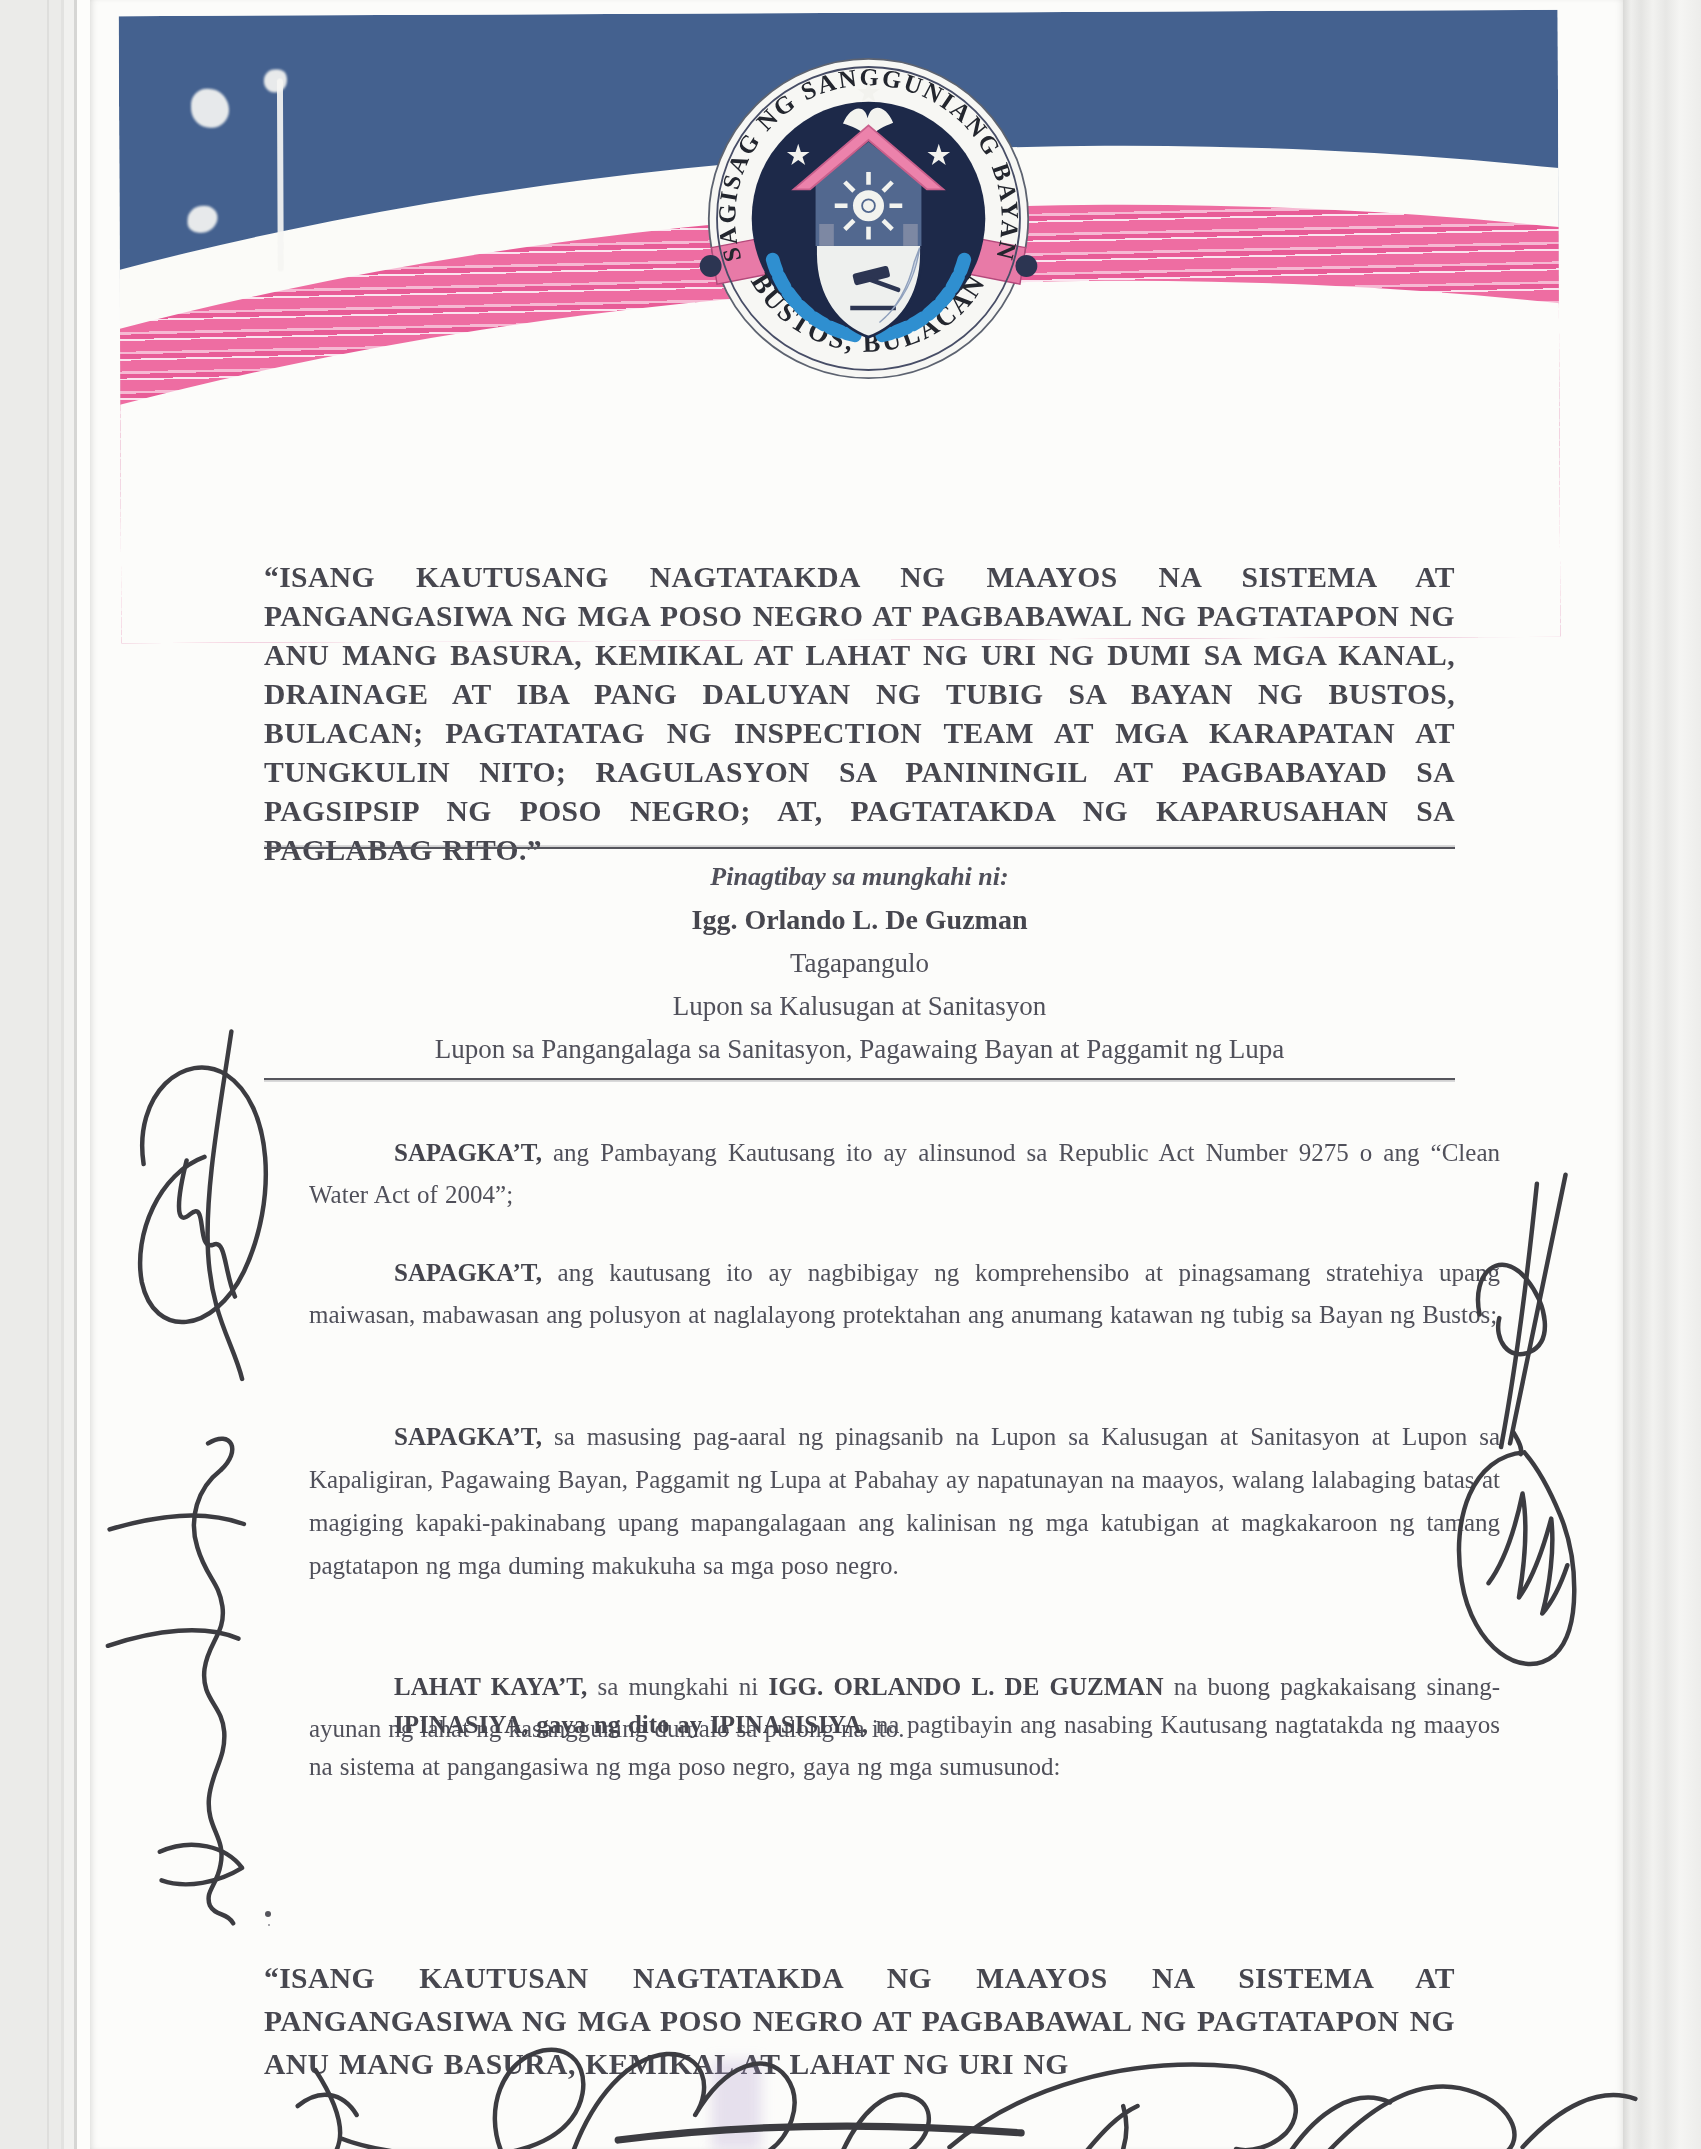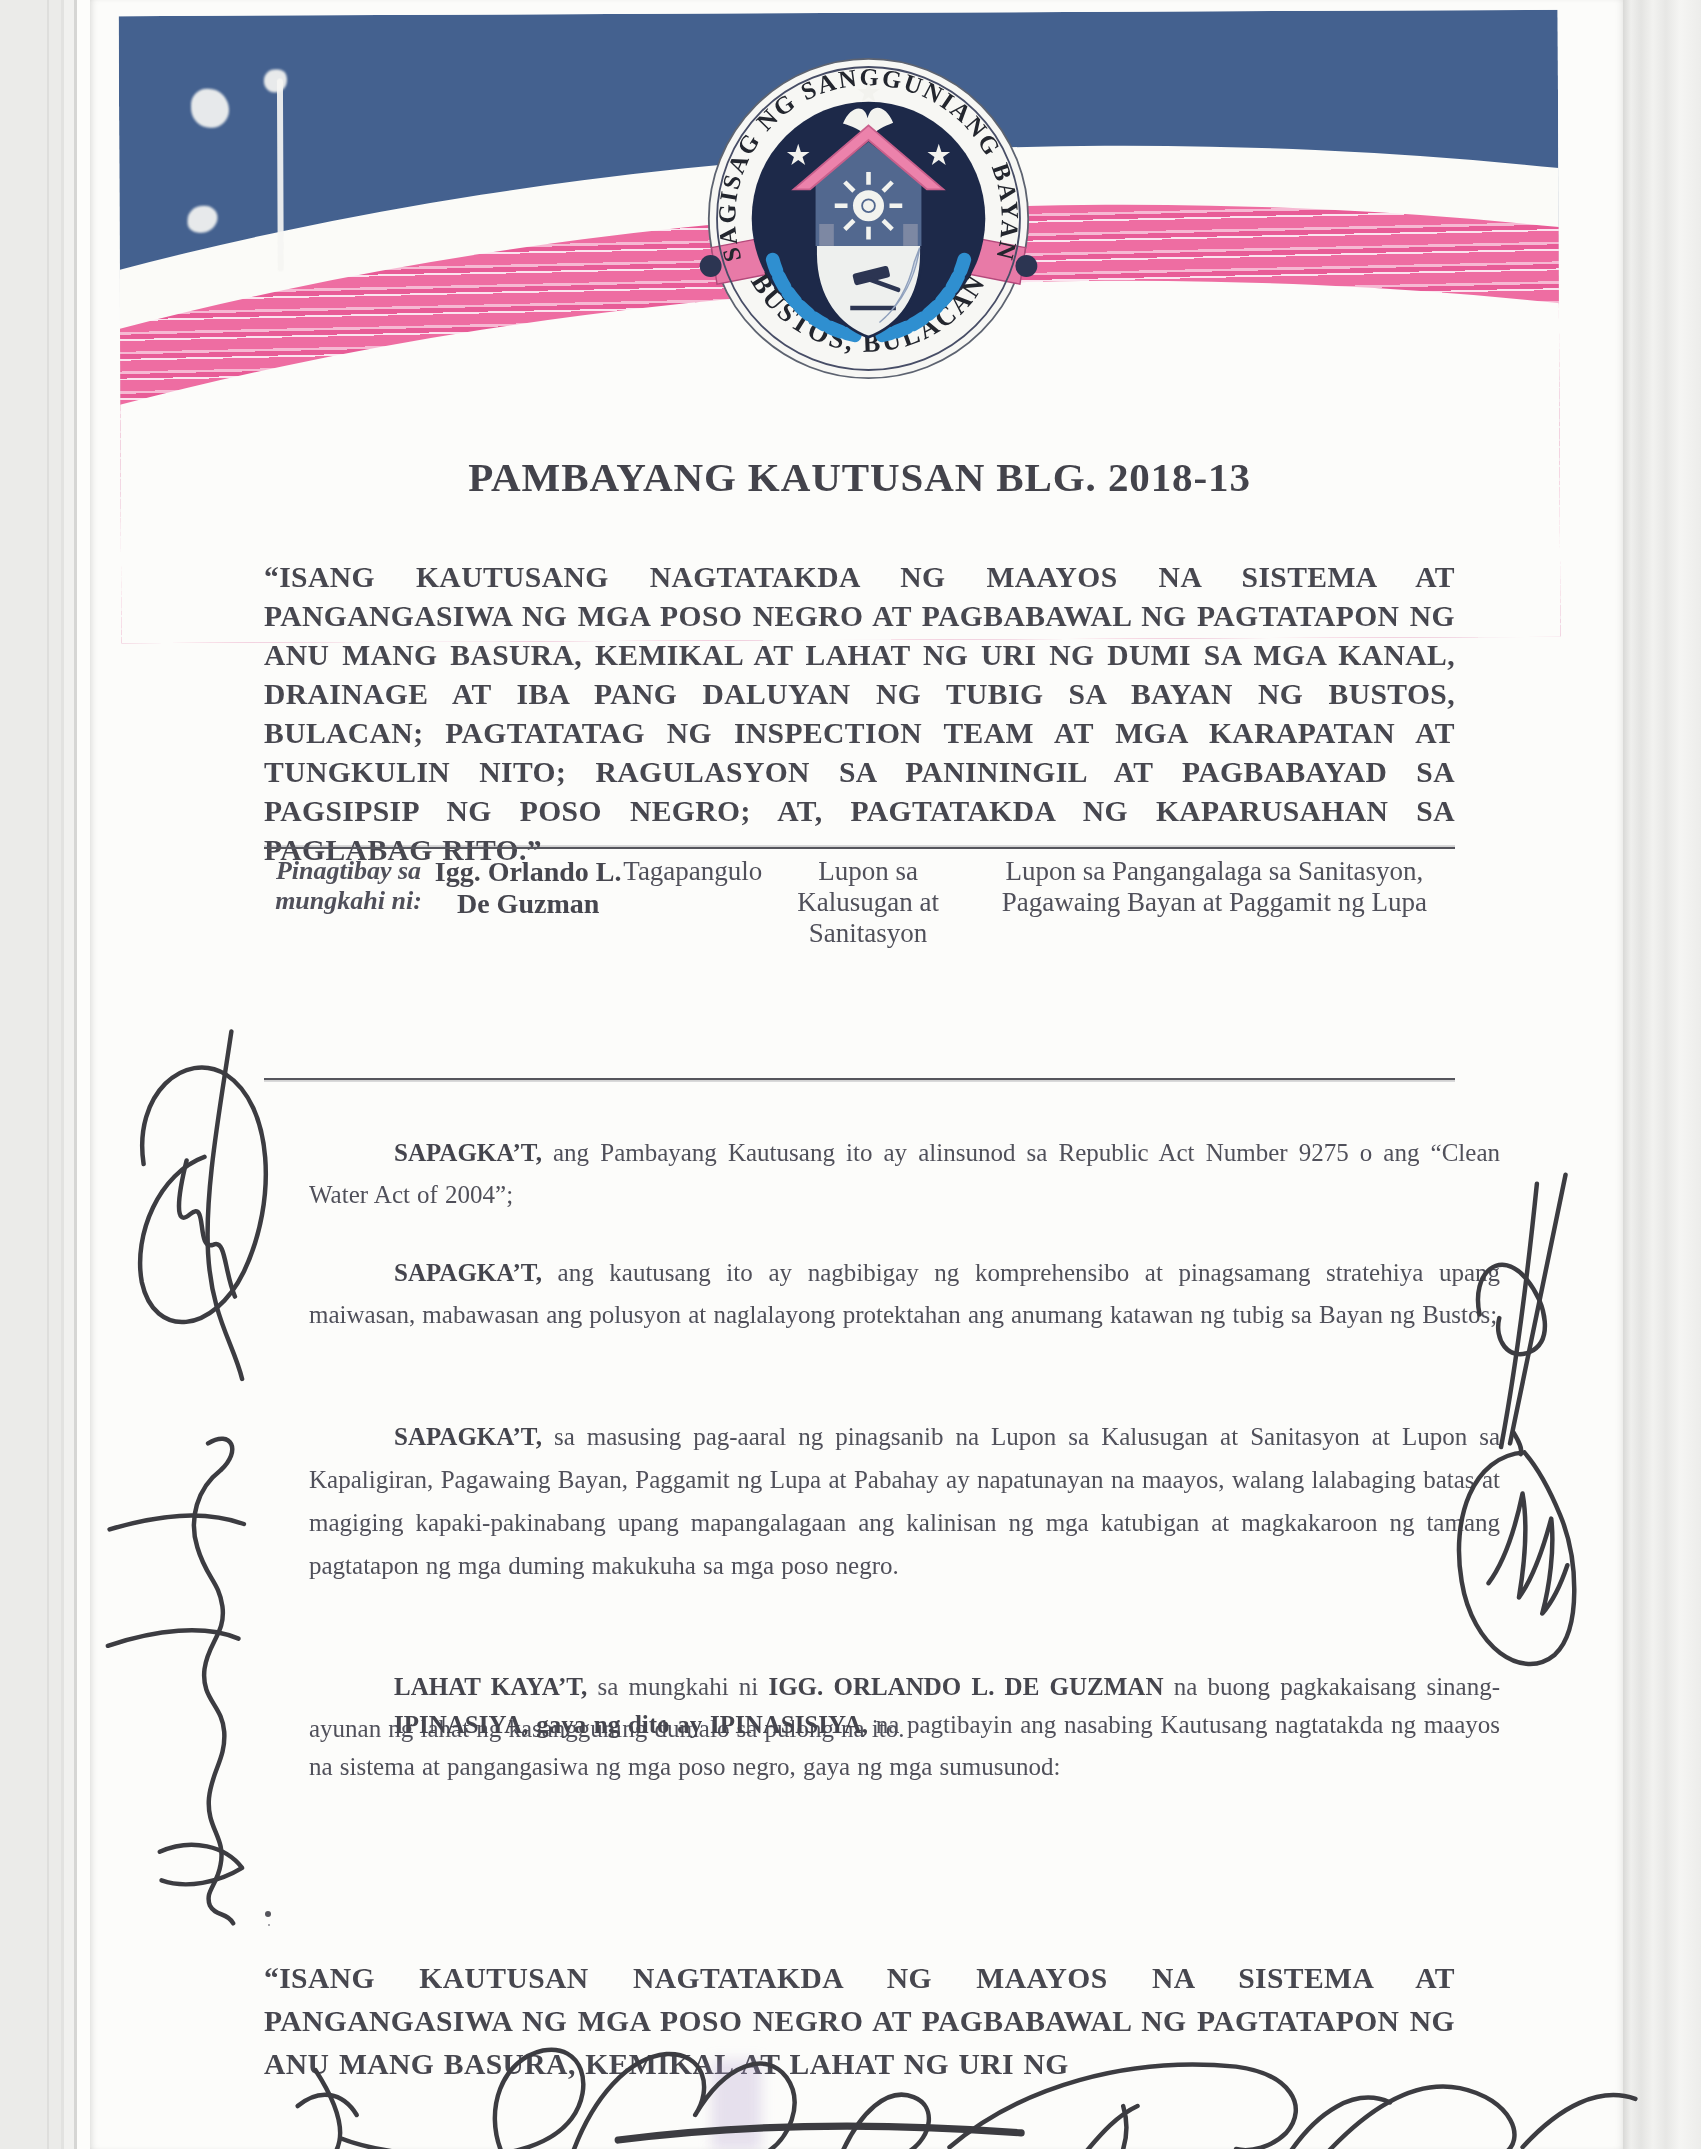--- a/index.html
+++ b/index.html
@@ -38,21 +38,21 @@
   .seal{position:absolute;left:686px;top:36px;width:365px;height:365px;}
   
   .col{position:absolute;left:264px;width:1191px;color:#50505a;}
   .title{top:426px;text-align:center;font-size:41px;font-weight:bold;color:#43434b;
          letter-spacing:0.9px;}
   .subject{top:528px;font-size:29.6px;font-weight:bold;line-height:39px;text-align:justify;
            color:#47474f;letter-spacing:0.4px;word-spacing:1.8px;}
   .subject .it{}
   .sponsor{top:847px;height:215px;border-top:2.7px solid #55555c;border-bottom:2.7px solid #55555c;
            box-shadow:0 1.8px 0 rgba(85,85,92,.25), 0 -1.8px 0 rgba(85,85,92,.25);
-           display:flex;flex-direction:row;justify-content:space-around;
+           display:flex;flex-direction:column;justify-content:space-around;
            text-align:center;font-size:27px;padding:7.2px 0;}
   .sponsor .intro{font-style:italic;font-weight:bold;font-size:26px;}
   .sponsor .name{font-weight:bold;font-size:28px;color:#46464e;}
   .clause, .enact{font-size:25px;line-height:42px;text-align:justify;text-indent:85px;
                   word-spacing:0.9px;margin-left:45px;}
   .lead{font-weight:bold;color:#45454d;}
   .c1{top:1107px;} .c2{top:1227px;} .c3{top:1390px;line-height:43px;}
   .e1{top:1641px;} .e2{top:1679px;}
   .closing{top:1927px;font-size:29.6px;font-weight:bold;line-height:43px;text-align:justify;
            color:#47474f;letter-spacing:0.4px;word-spacing:1.8px;}
@@ -144,21 +144,20 @@
     <polygon points="200,98 118,168 136,168 200,114 264,168 282,168" fill="#ec82ab" stroke="#c9608c" stroke-width="2"></polygon>
 
     <g>
       <rect x="183" y="256" width="40" height="13" rx="3" transform="rotate(-14 203 262)" fill="#2c3552"></rect>
       <rect x="198" y="270" width="38" height="5" rx="2" transform="rotate(20 217 272)" fill="#2c3552"></rect>
       <path d="M180,298 L230,298" stroke="#2c3552" stroke-width="5"></path>
     </g>
     <path d="M256,232 C252,262 238,292 212,314 C230,300 244,274 250,248 Z" fill="#cdd6e4" stroke="#8fa0bc" stroke-width="1.5"></path>
   </svg>
 
-  <h1 class="col title">PAMBAYANG KAUTUSAN BLG. 2018-13</h1>
 
   <p class="col subject"><span>“ISANG KAUTUSANG NAGTATAKDA NG MAAYOS NA SISTEMA AT PANGANGASIWA NG MGA POSO NEGRO AT PAGBABAWAL NG PAGTATAPON NG ANU MANG BASURA, KEMIKAL AT LAHAT NG URI NG DUMI SA MGA KANAL, DRAINAGE AT IBA PANG DALUYAN NG TUBIG SA BAYAN NG BUSTOS, BULACAN; PAGTATATAG NG </span><span class="it">INSPECTION TEAM</span><span> AT MGA KARAPATAN AT TUNGKULIN NITO; RAGULASYON SA PANININGIL AT PAGBABAYAD SA PAGSIPSIP NG POSO NEGRO; AT, PAGTATAKDA NG KAPARUSAHAN SA PAGLABAG RITO.”</span></p>
 
   <div class="col sponsor">
     <div class="intro">Pinagtibay sa mungkahi ni:</div>
     <div class="name">Igg. Orlando L. De Guzman</div>
     <div>Tagapangulo</div>
     <div>Lupon sa Kalusugan at Sanitasyon</div>
     <div>Lupon sa Pangangalaga sa Sanitasyon, Pagawaing Bayan at Paggamit ng Lupa</div>
   </div>

